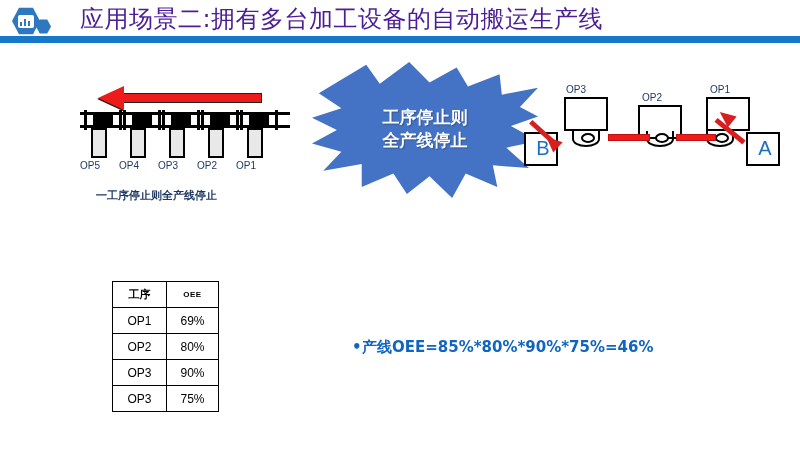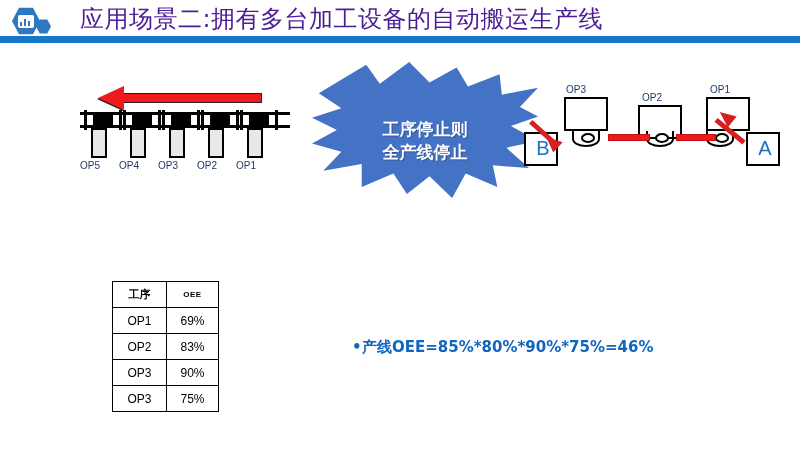--- a/index.html
+++ b/index.html
@@ -247,21 +247,20 @@
     position: absolute;
     left: 0; top: 44px;
     width: 226px;
     text-align: center;
     color: #ffffff;
     font-size: 17px;
     font-weight: bold;
     line-height: 23px;
     font-family: "DejaVu Sans", sans-serif;
     text-shadow: 1px 1px 1px rgba(0,0,0,0.25);
-    margin-top: 12px;
   }
 
   
   .machines {
     position: absolute;
     left: 520px; top: 84px;
     width: 270px; height: 96px;
   }
   .mbox {
     position: absolute;
@@ -444,20 +443,21 @@
     </div>
     <div class="station" style="left:160px;">
       <div class="st-post-l"></div>
         <div class="st-post-r"></div>
       <div class="st-block"></div>
       <div class="st-body"></div>
       <div class="st-label">OP1</div>
     </div>
   </div>
 
+  <div class="cv-note">一工序停止则全产线停止</div>
 
   <div class="starburst">
     <div class="star-shape"></div>
     <div class="star-text">
       <div>工序停止则</div>
       <div>全产线停止</div>
     </div>
   </div>
 
   <div class="machines">
@@ -507,21 +507,21 @@
         <tr>
       <th class="c1">工序</th>
       <th class="c2">OEE</th>
     </tr>
     <tr>
       <td>OP1</td>
       <td>69%</td>
     </tr>
     <tr>
       <td>OP2</td>
-      <td>83%</td>
+      <td>80%</td>
     </tr>
     <tr>
       <td>OP3</td>
       <td>90%</td>
     </tr>
     <tr>
       <td>OP3</td>
       <td>75%</td>
     </tr>
   </tbody>

